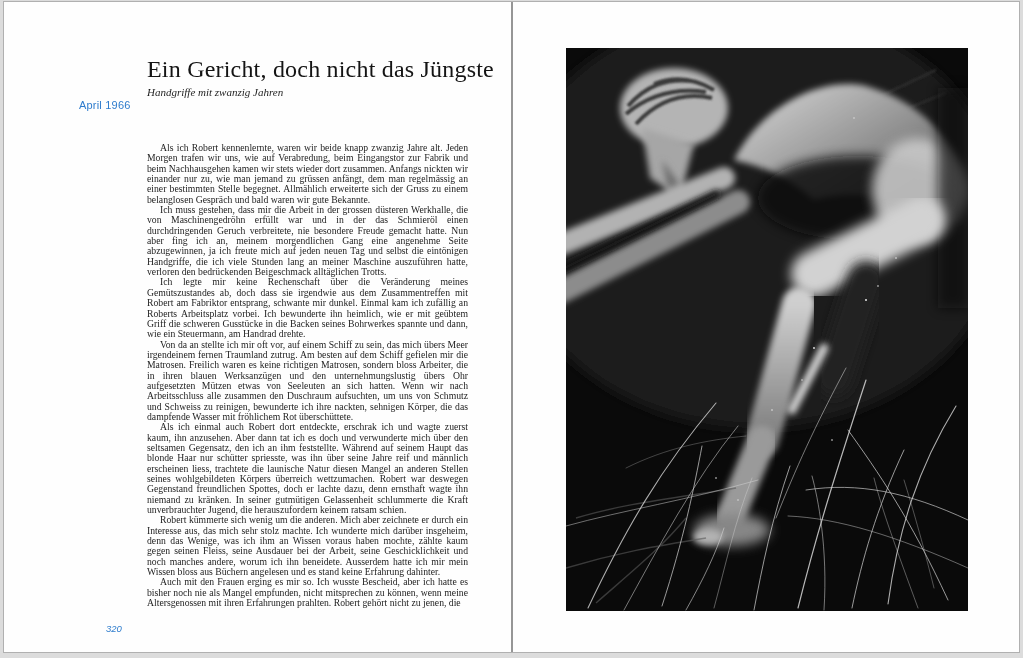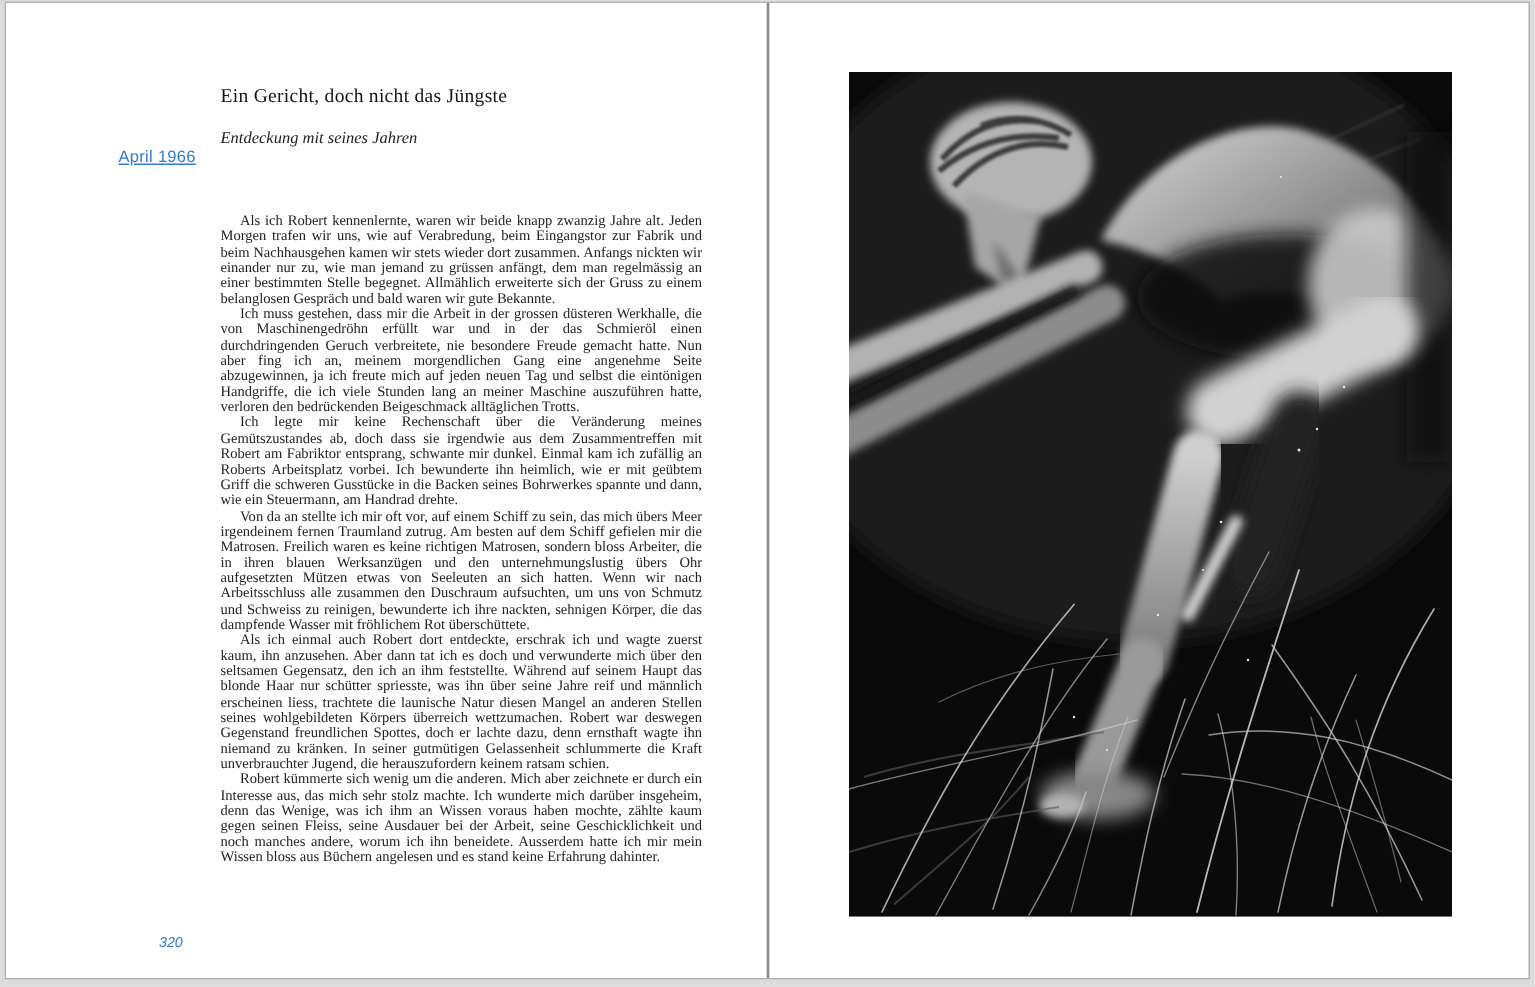--- a/index.html
+++ b/index.html
@@ -8,23 +8,23 @@
   .spread { position:absolute; left:3px; top:1px; width:1017px; height:652px;
             background:#fefefe; border:1px solid #b0b0b0; }
   .gutter { position:absolute; left:507px; top:0; width:2px; height:100%;
             background:linear-gradient(90deg,#bdbdbd,#6f6f6f,#bdbdbd); }
   .page { position:absolute; top:0; height:100%; }
   .page-left  { left:0; width:507px; }
   .page-right { left:509px; width:508px; }
 
   .margin-note { position:absolute; left:75px; top:97px;
                  font-family:"Liberation Sans", sans-serif; font-size:11px;
-                 color:var(--accent,#2e7ccd); letter-spacing:.2px;text-decoration:underline; }
+                 color:var(--accent,#2e7ccd); letter-spacing:.2px; }
   .title { position:absolute; left:143px; top:54px; font-weight:400;
-           font-size:13px; color:#141414; letter-spacing:.2px; white-space:nowrap; }
+           font-size:24px; color:#141414; letter-spacing:.2px; white-space:nowrap; }
   .subtitle { position:absolute; left:143px; top:84px; font-style:italic;
               font-size:11px; color:#1e1e1e; }
   .body-text { position:absolute; left:143px; top:97px; width:321px;
                font-size:9.7px; line-height:10.35px; text-align:justify;
                color:#232323;margin-top:44px; }
   .body-text p { text-indent:13px; }
   .page-number { position:absolute; left:102px; top:621px;
                  font-family:"Liberation Sans", sans-serif; font-size:9.5px;
                  color:var(--accent,#2e7ccd);font-style:italic; }
 
@@ -33,28 +33,29 @@
   .photo svg { display:block; width:100%; height:100%; }
 </style>
 </head>
 <body>
 
 <div class="spread">
 
   <div class="page page-left">
     <div class="margin-note">April 1966</div>
     <h1 class="title">Ein Gericht, doch nicht das Jüngste</h1>
-    <div class="subtitle">Entdeckung mit seines Jahren</div>
+    <div class="subtitle">Handgriffe mit zwanzig Jahren</div>
     <div class="body-text">
       <p>Als ich Robert kennenlernte, waren wir beide knapp zwanzig Jahre alt. Jeden Morgen trafen wir uns, wie auf Verabredung, beim Eingangstor zur Fabrik und beim Nachhausgehen kamen wir stets wieder dort zusammen. Anfangs nickten wir einander nur zu, wie man jemand zu grüssen anfängt, dem man regelmässig an einer bestimmten Stelle begegnet. Allmählich erweiterte sich der Gruss zu einem belanglosen Gespräch und bald waren wir gute Bekannte.</p>
       <p>Ich muss gestehen, dass mir die Arbeit in der grossen düsteren Werkhalle, die von Maschinengedröhn erfüllt war und in der das Schmieröl einen durchdringenden Geruch verbreitete, nie besondere Freude gemacht hatte. Nun aber fing ich an, meinem morgendlichen Gang eine angenehme Seite abzugewinnen, ja ich freute mich auf jeden neuen Tag und selbst die eintönigen Handgriffe, die ich viele Stunden lang an meiner Maschine auszuführen hatte, verloren den bedrückenden Beigeschmack alltäglichen Trotts.</p>
       <p>Ich legte mir keine Rechenschaft über die Veränderung meines Gemütszustandes ab, doch dass sie irgendwie aus dem Zusammentreffen mit Robert am Fabriktor entsprang, schwante mir dunkel. Einmal kam ich zufällig an Roberts Arbeitsplatz vorbei. Ich bewunderte ihn heimlich, wie er mit geübtem Griff die schweren Gusstücke in die Backen seines Bohrwerkes spannte und dann, wie ein Steuermann, am Handrad drehte.</p>
       <p>Von da an stellte ich mir oft vor, auf einem Schiff zu sein, das mich übers Meer irgendeinem fernen Traumland zutrug. Am besten auf dem Schiff gefielen mir die Matrosen. Freilich waren es keine richtigen Matrosen, sondern bloss Arbeiter, die in ihren blauen Werksanzügen und den unternehmungslustig übers Ohr aufgesetzten Mützen etwas von Seeleuten an sich hatten. Wenn wir nach Arbeitsschluss alle zusammen den Duschraum aufsuchten, um uns von Schmutz und Schweiss zu reinigen, bewunderte ich ihre nackten, sehnigen Körper, die das dampfende Wasser mit fröhlichem Rot überschüttete.</p>
       <p>Als ich einmal auch Robert dort entdeckte, erschrak ich und wagte zuerst kaum, ihn anzusehen. Aber dann tat ich es doch und verwunderte mich über den seltsamen Gegensatz, den ich an ihm feststellte. Während auf seinem Haupt das blonde Haar nur schütter spriesste, was ihn über seine Jahre reif und männlich erscheinen liess, trachtete die launische Natur diesen Mangel an anderen Stellen seines wohlgebildeten Körpers überreich wettzumachen. Robert war deswegen Gegenstand freundlichen Spottes, doch er lachte dazu, denn ernsthaft wagte ihn niemand zu kränken. In seiner gutmütigen Gelassenheit schlummerte die Kraft unverbrauchter Jugend, die herauszufordern keinem ratsam schien.</p>
       <p>Robert kümmerte sich wenig um die anderen. Mich aber zeichnete er durch ein Interesse aus, das mich sehr stolz machte. Ich wunderte mich darüber insgeheim, denn das Wenige, was ich ihm an Wissen voraus haben mochte, zählte kaum gegen seinen Fleiss, seine Ausdauer bei der Arbeit, seine Geschicklichkeit und noch manches andere, worum ich ihn beneidete. Ausserdem hatte ich mir mein Wissen bloss aus Büchern angelesen und es stand keine Erfahrung dahinter.</p>
+      <p>Auch mit den Frauen erging es mir so. Ich wusste Bescheid, aber ich hatte es bisher noch nie als Mangel empfunden, nicht mitsprechen zu können, wenn meine Altersgenossen mit ihren Erfahrungen prahlten. Robert gehört nicht zu jenen, die</p>
     </div>
     <div class="page-number">320</div>
   </div>
 
   <div class="gutter"></div>
 
   <div class="page page-right">
     <figure class="photo" role="img" aria-label="Black-and-white photograph of a nude young man crouching forward with outstretched arms amid tall grass against a dark background">
       <svg viewBox="0 0 402 563" preserveAspectRatio="none">
         <defs>

